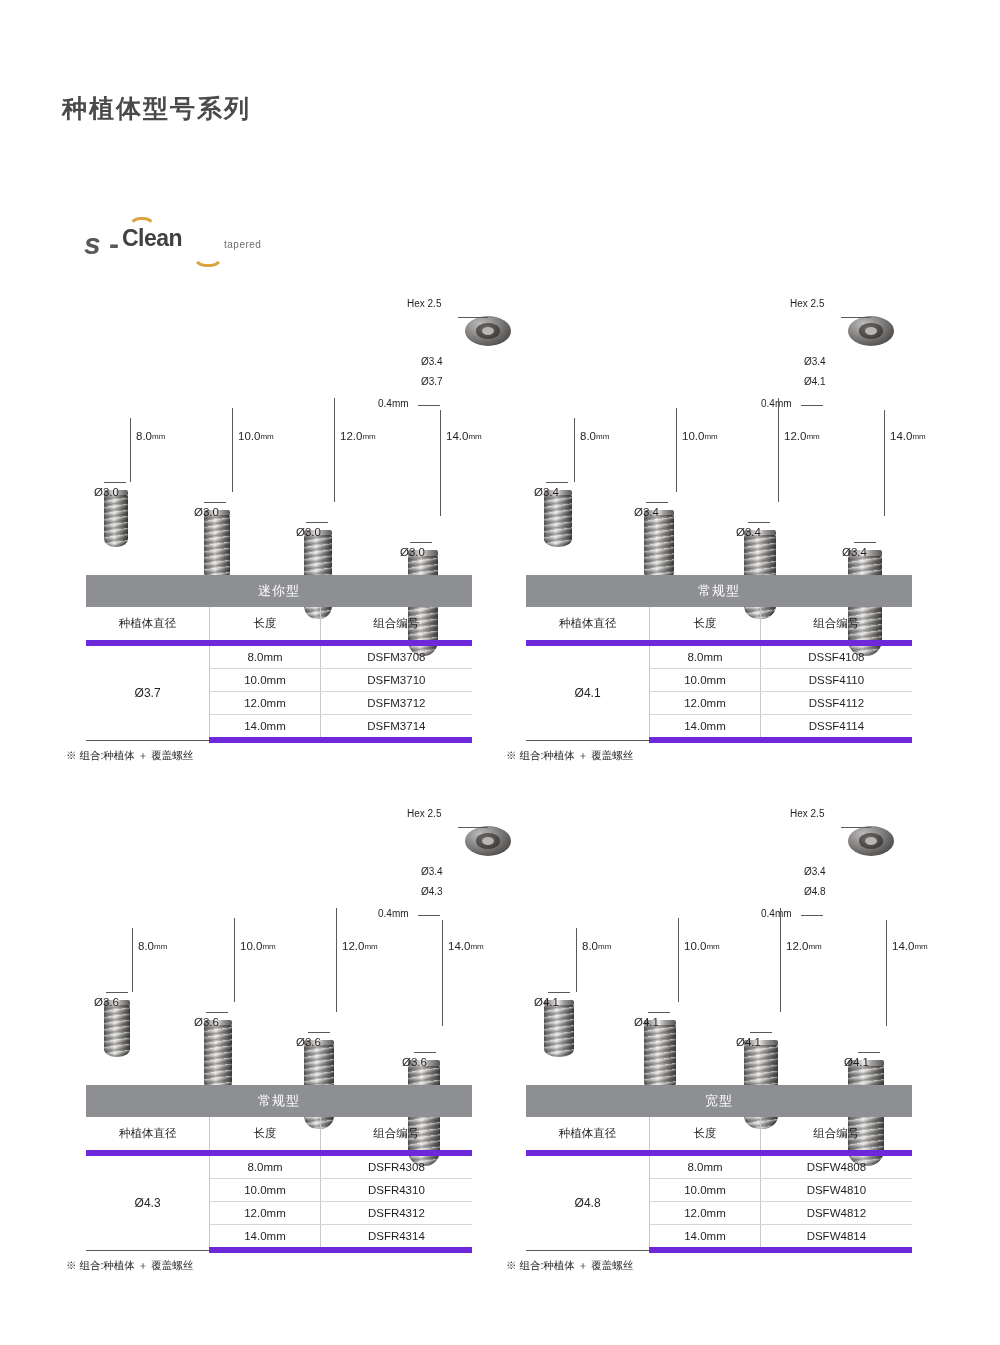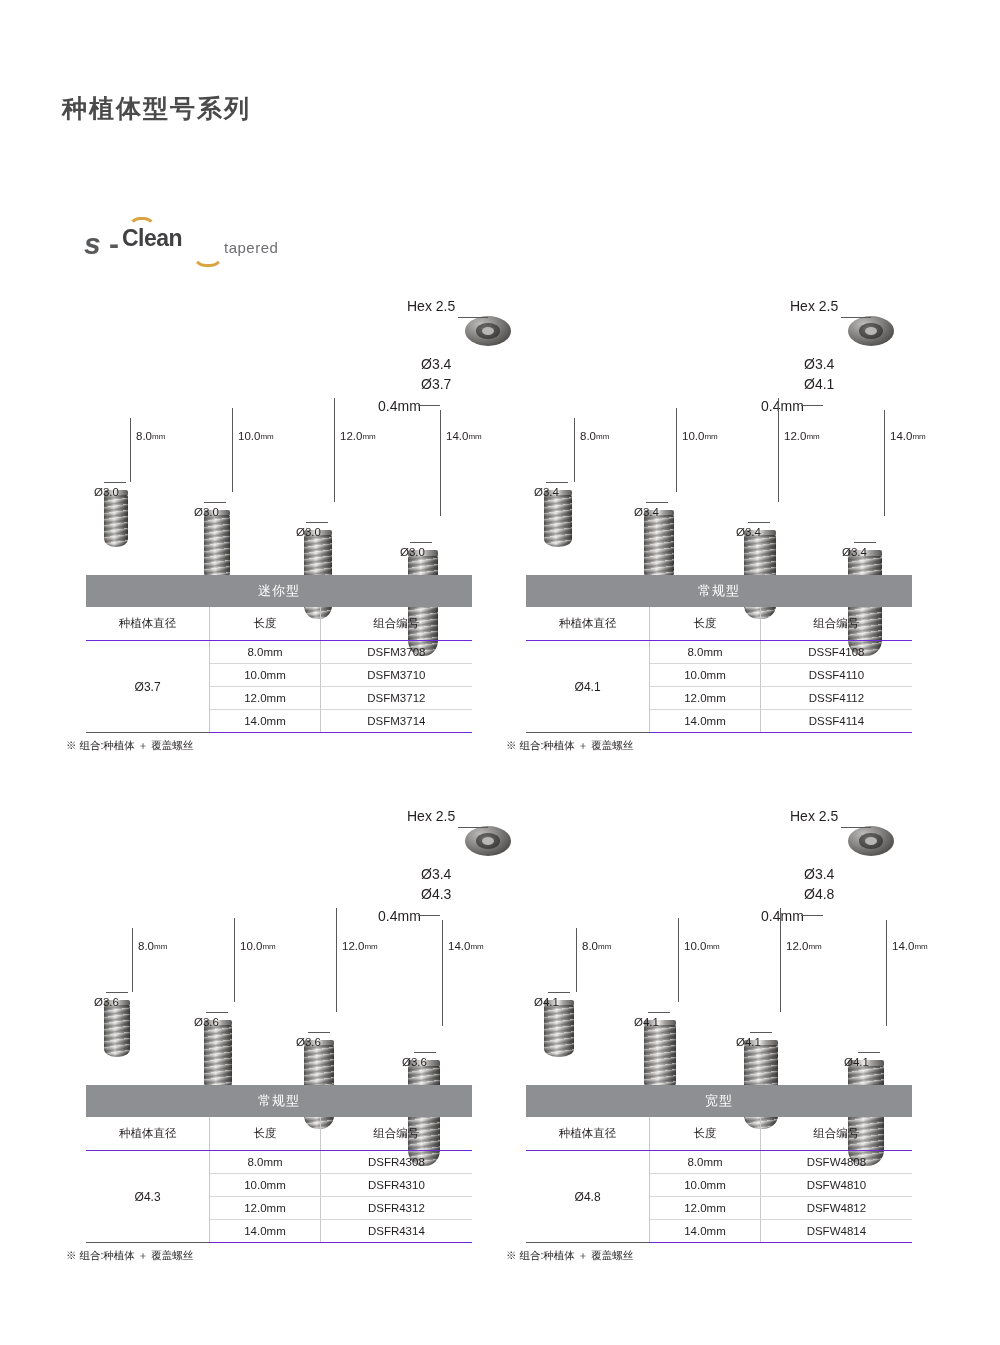--- a/index.html
+++ b/index.html
@@ -57,21 +57,21 @@
     top: 10px;
     font-size: 23px;
     font-weight: bold;
     color: #414042;
     letter-spacing: -0.5px;
   }
   .logo-tapered {
     position: absolute;
     left: 140px;
     top: 24px;
-    font-size: 15px;
+    font-size: 10px;
     color: #6d6e71;
     letter-spacing: 0.5px;
   }
   .logo-arc-top {
     position: absolute;
     left: 44px;
     top: 2px;
     width: 22px;
     height: 12px;
     border-top: 3px solid #d9a441;
@@ -175,21 +175,21 @@
     font-size: 11.5px;
     color: #231f20;
     white-space: nowrap;
   }
   .dim .u {
     font-size: 8px;
     vertical-align: 1px;
   }
   .dim-small {
     position: absolute;
-    font-size: 14px;
+    font-size: 10px;
     color: #231f20;
     white-space: nowrap;
   }
   .lead {
     position: absolute;
     background: #58595b;
   }
   .vline {
     width: 1px;
   }
@@ -234,21 +234,21 @@
   }
   tbody td.cdia {
     border-right: 1px solid #c7c8ca;
     font-size: 12px;
     border-bottom: 1px solid #58595b;
   }
   tbody td.clen {
     border-right: 1px solid #c7c8ca;
   }
   tbody tr:last-child td {
-    border-bottom: 1px solid #6d28d9;
+    border-bottom: 6px solid #6d28d9;
   }
   .note {
     margin-top: 6px;
     font-size: 10.5px;
     color: #231f20;
     margin-left: -20px;
   }
 </style>
 </head>
 <body>

